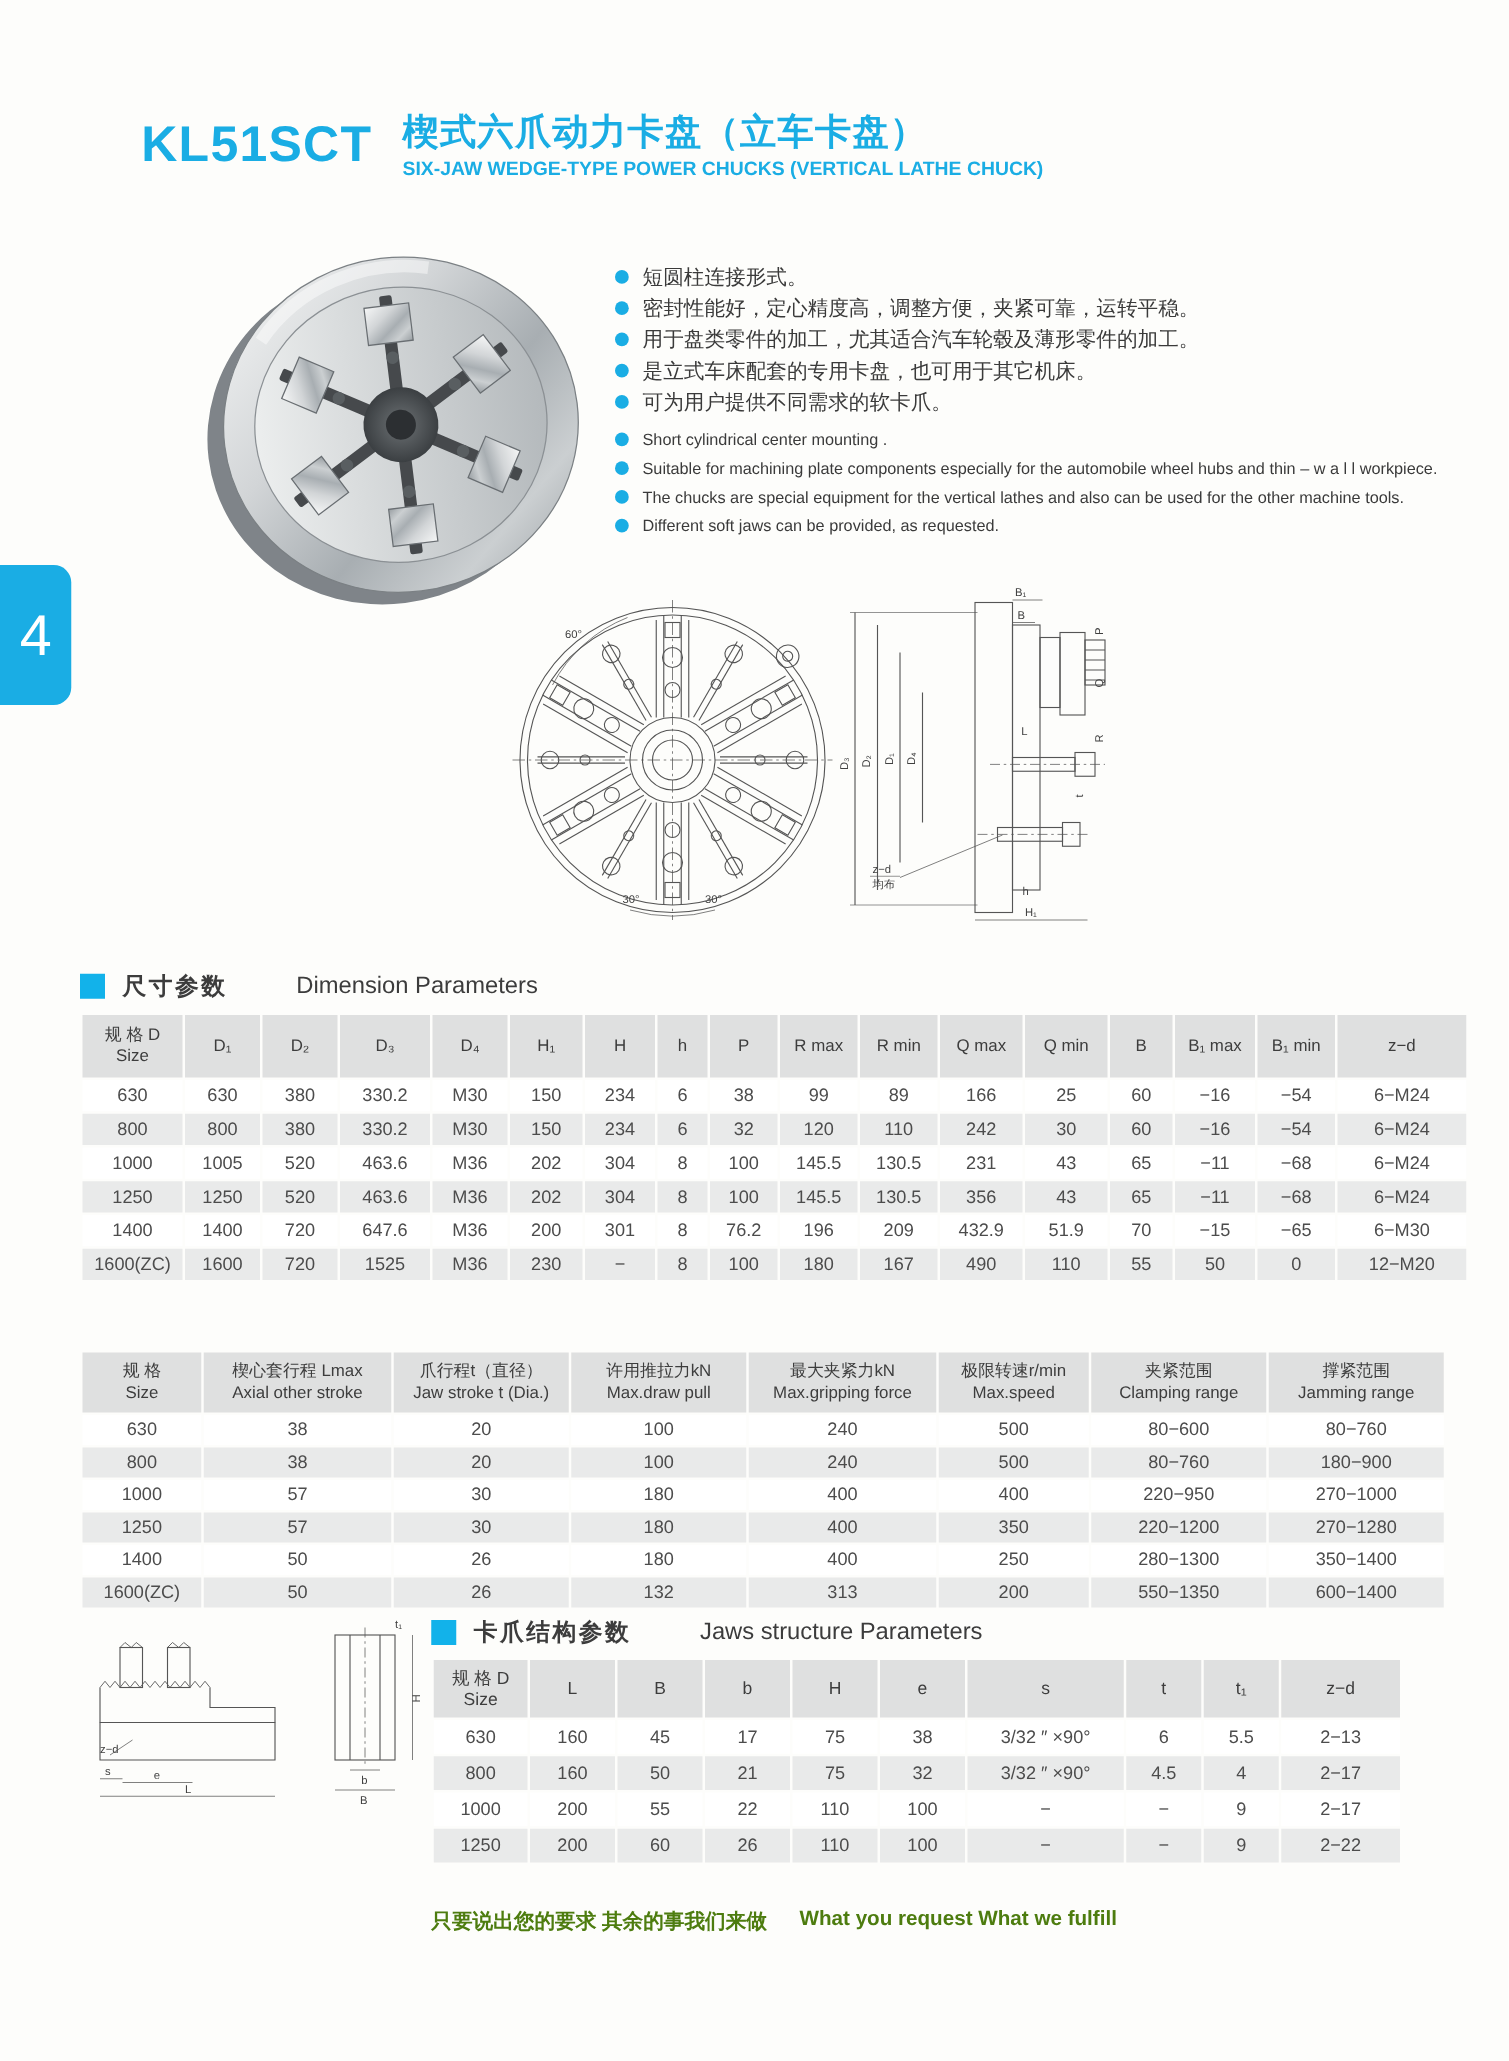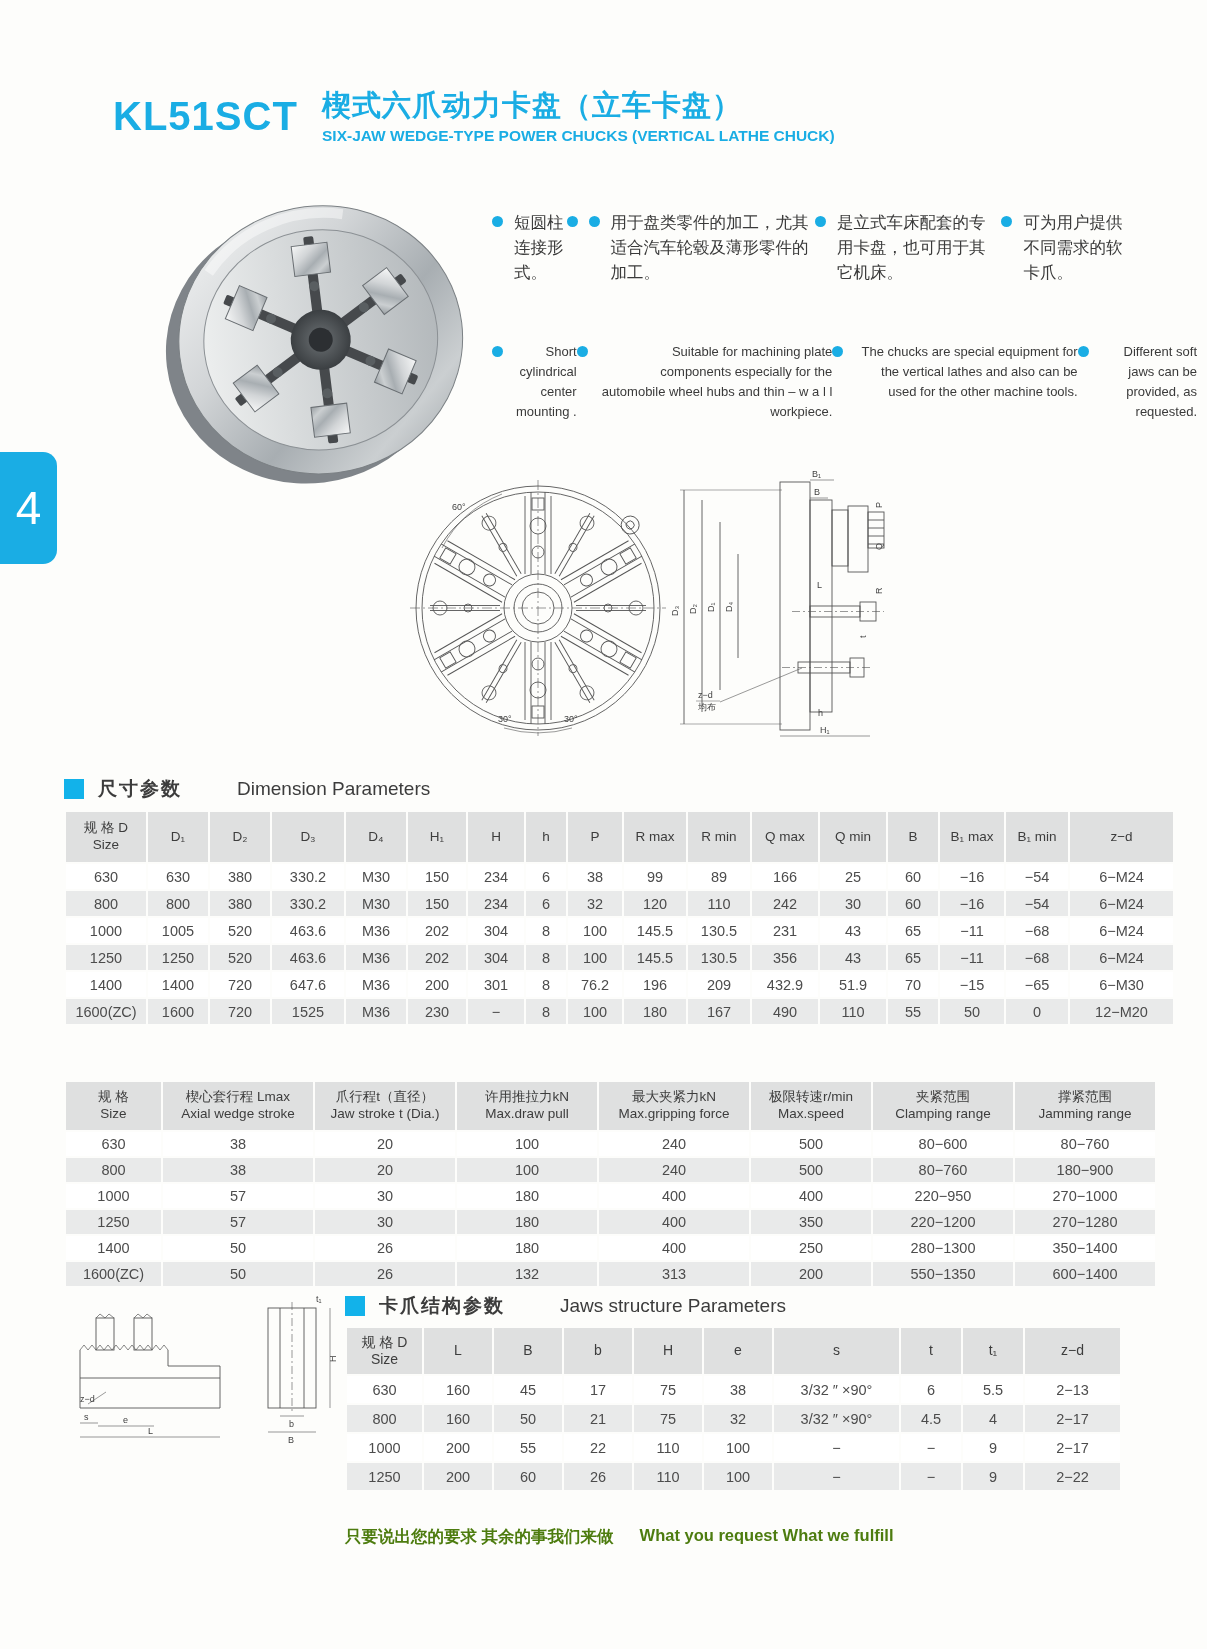--- a/index.html
+++ b/index.html
@@ -12,21 +12,21 @@
   .model{left:113px;top:94px;font-size:40px;font-weight:bold;color:var(--accent);letter-spacing:1px;}
   .title-zh{left:322px;top:86px;font-size:29px;font-weight:bold;color:var(--accent);letter-spacing:1px;}
   .title-en{left:322px;top:127px;font-size:15.5px;font-weight:bold;color:var(--accent);}
 
   
   .side-tab{left:0;top:452px;width:57px;height:112px;background:var(--accent);
             border-radius:0 14px 14px 0;display:flex;align-items:center;justify-content:center;
             color:#fff;font-size:46px;}
 
   
-  .bullets{display:flex;flex-direction:row;}
+  .bullets{display:flex;flex-direction:column;}
   .bullets-zh{left:492px;top:210px;width:640px;}
   .bullets-en{left:492px;top:342px;width:705px;text-align:right;}
   .bullet-row{display:flex;align-items:flex-start;}
   .dot{width:11px;height:11px;border-radius:50%;background:var(--accent);flex:none;margin:6px 11px 0 0;}
   .bullets-zh .bullet-text{font-size:16.5px;line-height:25px;color:#3a3a3a;}
   .bullets-en .bullet-row{margin-bottom:3px;}
   .bullets-en .dot{margin-top:4px;}
   .bullets-en .bullet-text{font-size:13px;line-height:20px;color:#3a3a3a;white-space:pre-line;}
 
   
@@ -132,20 +132,21 @@
     </g>
   </svg>
 
   <div class="abs bullets bullets-zh">
       <div class="bullet-row">
         <span class="dot"></span>
         <span class="bullet-text">短圆柱连接形式。</span>
       </div>
       <div class="bullet-row">
         <span class="dot"></span>
+        <span class="bullet-text">密封性能好，定心精度高，调整方便，夹紧可靠，运转平稳。</span>
       </div>
       <div class="bullet-row">
         <span class="dot"></span>
         <span class="bullet-text">用于盘类零件的加工，尤其适合汽车轮毂及薄形零件的加工。</span>
       </div>
       <div class="bullet-row">
         <span class="dot"></span>
         <span class="bullet-text">是立式车床配套的专用卡盘，也可用于其它机床。</span>
       </div>
       <div class="bullet-row">
@@ -438,21 +439,21 @@
         <col style="width:150px">
         <col style="width:120px">
         <col style="width:140px">
         <col style="width:140px">
       </colgroup>
   <thead>
         <tr>
           <th>规 格
 Size</th>
           <th>楔心套行程 Lmax
-Axial wedge stroke</th>
+Axial other stroke</th>
           <th>爪行程t（直径）
 Jaw stroke t (Dia.)</th>
           <th>许用推拉力kN
 Max.draw pull</th>
           <th>最大夹紧力kN
 Max.gripping force</th>
           <th>极限转速r/min
 Max.speed</th>
           <th>夹紧范围
 Clamping range</th>

